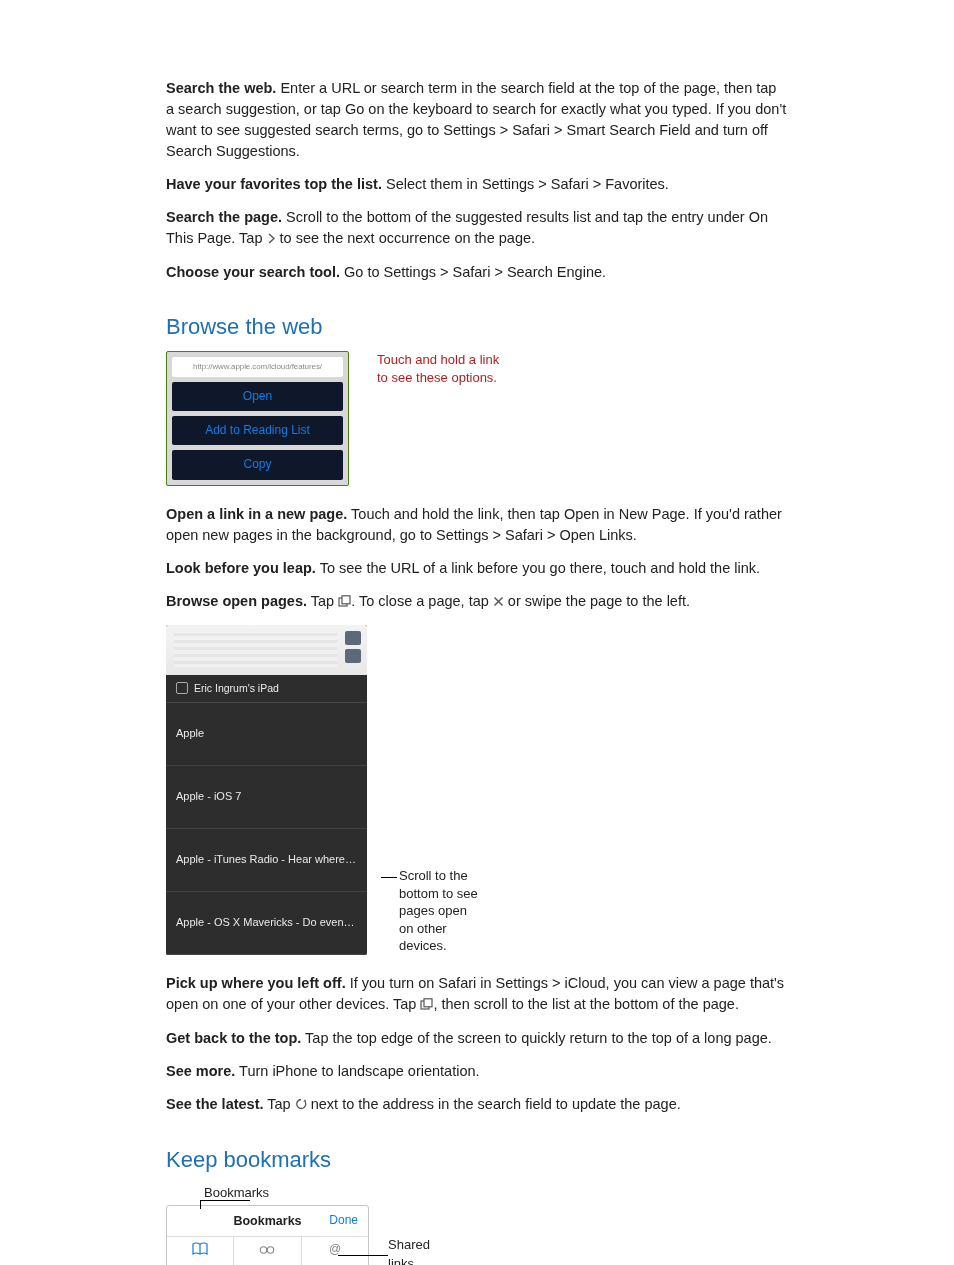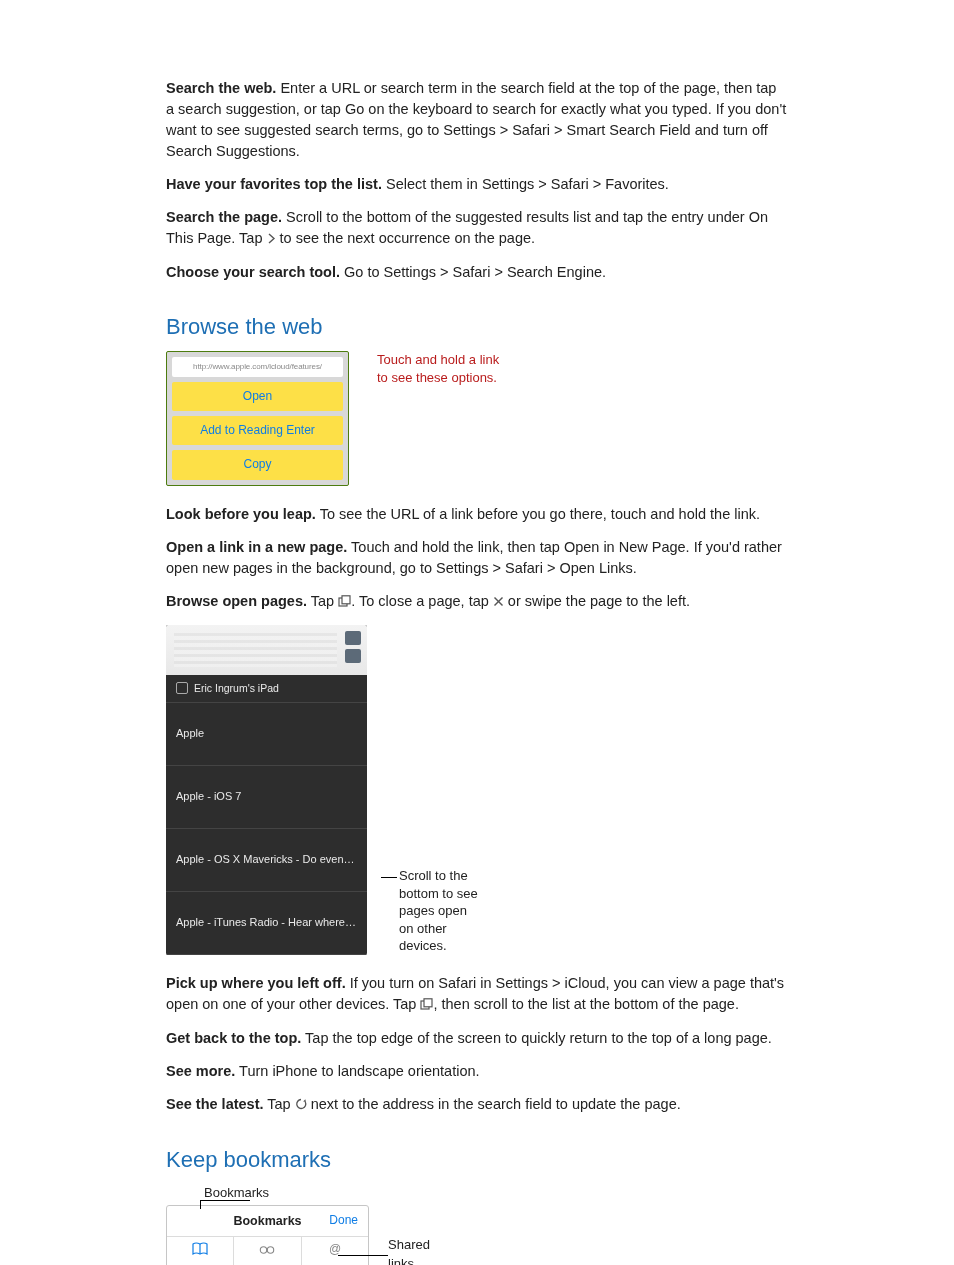--- a/index.html
+++ b/index.html
@@ -54,21 +54,21 @@
     border-radius: 2px;
     padding: 4px 6px;
     font-size: 8px;
     color: #8a8a8a;
     text-align: center;
     letter-spacing: -0.1px;
     white-space: nowrap;
     overflow: hidden;
   }
   .fig1 .btn {
-    background: #fde047;
+    background: #0f172a;
     margin: 0 5px 5px 5px;
     border-radius: 2px;
     padding: 6px 0;
     text-align: center;
     color: #0f7de5;
     font-size: 12px;
   }
   .fig1 .btn:first-of-type { margin-top: 0; }
   .fig1-caption {
     font-size: 13px;
@@ -303,57 +303,57 @@
   <p>
     <strong>Choose your search tool.</strong><span> Go to Settings &gt; Safari &gt; Search Engine.</span>
   </p>
 
   <h2 class="section">Browse the web</h2>
 
   <div class="fig1-wrap">
     <div class="fig1">
       <div class="url">http://www.apple.com/icloud/features/</div>
       <div class="btn">Open</div>
-      <div class="btn">Add to Reading Enter</div>
+      <div class="btn">Add to Reading List</div>
       <div class="btn">Copy</div>
     </div>
     <div class="fig1-caption">
       <span>Touch and hold a link</span><br>
       <span>to see these options.</span>
     </div>
   </div>
 
   <p>
+    <strong>Open a link in a new page.</strong><span> Touch and hold the link, then tap Open in New Page. If you'd rather open new pages in the background, go to Settings &gt; Safari &gt; Open Links.</span>
+  </p>
+
+  <p>
     <strong>Look before you leap.</strong><span> To see the URL of a link before you go there, touch and hold the link.</span>
-  </p>
-
-  <p>
-    <strong>Open a link in a new page.</strong><span> Touch and hold the link, then tap Open in New Page. If you'd rather open new pages in the background, go to Settings &gt; Safari &gt; Open Links.</span>
   </p>
 
   <p>
     <strong>Browse open pages.</strong><span> Tap </span><span class="glyph"><svg width="13" height="12" viewBox="0 0 13 12">
           <rect x="1" y="3" width="8" height="8" fill="none" stroke="#555" stroke-width="1.2"></rect>
           <rect x="4" y="0.8" width="8" height="8" fill="#fff" stroke="#555" stroke-width="1.2"></rect>
         </svg></span><span>. To close a page, tap </span><span class="glyph"><svg width="11" height="11" viewBox="0 0 11 11">
           <line x1="1.5" y1="1.5" x2="9.5" y2="9.5" stroke="#555" stroke-width="1.4"></line>
           <line x1="9.5" y1="1.5" x2="1.5" y2="9.5" stroke="#555" stroke-width="1.4"></line>
         </svg></span><span> or swipe the page to the left.</span>
   </p>
 
   <div class="fig2-wrap">
     <div class="fig2">
       <div class="thumb">
           <div class="stripes"></div>
         </div>
       <div class="device">Eric Ingrum's iPad</div>
       <div class="row">Apple</div>
       <div class="row">Apple - iOS 7</div>
+      <div class="row">Apple - iTunes Radio - Hear where…</div>
       <div class="row">Apple - OS X Mavericks - Do even…</div>
-      <div class="row">Apple - iTunes Radio - Hear where…</div>
     </div>
     <div class="fig2-caption" style="white-space:pre-line">Scroll to the
 bottom to see
 pages open
 on other
 devices.</div>
   </div>
 
   <p>
     <strong>Pick up where you left off.</strong><span> If you turn on Safari in Settings &gt; iCloud, you can view a page that's open on one of your other devices. Tap </span><span class="glyph"><svg width="13" height="12" viewBox="0 0 13 12">

